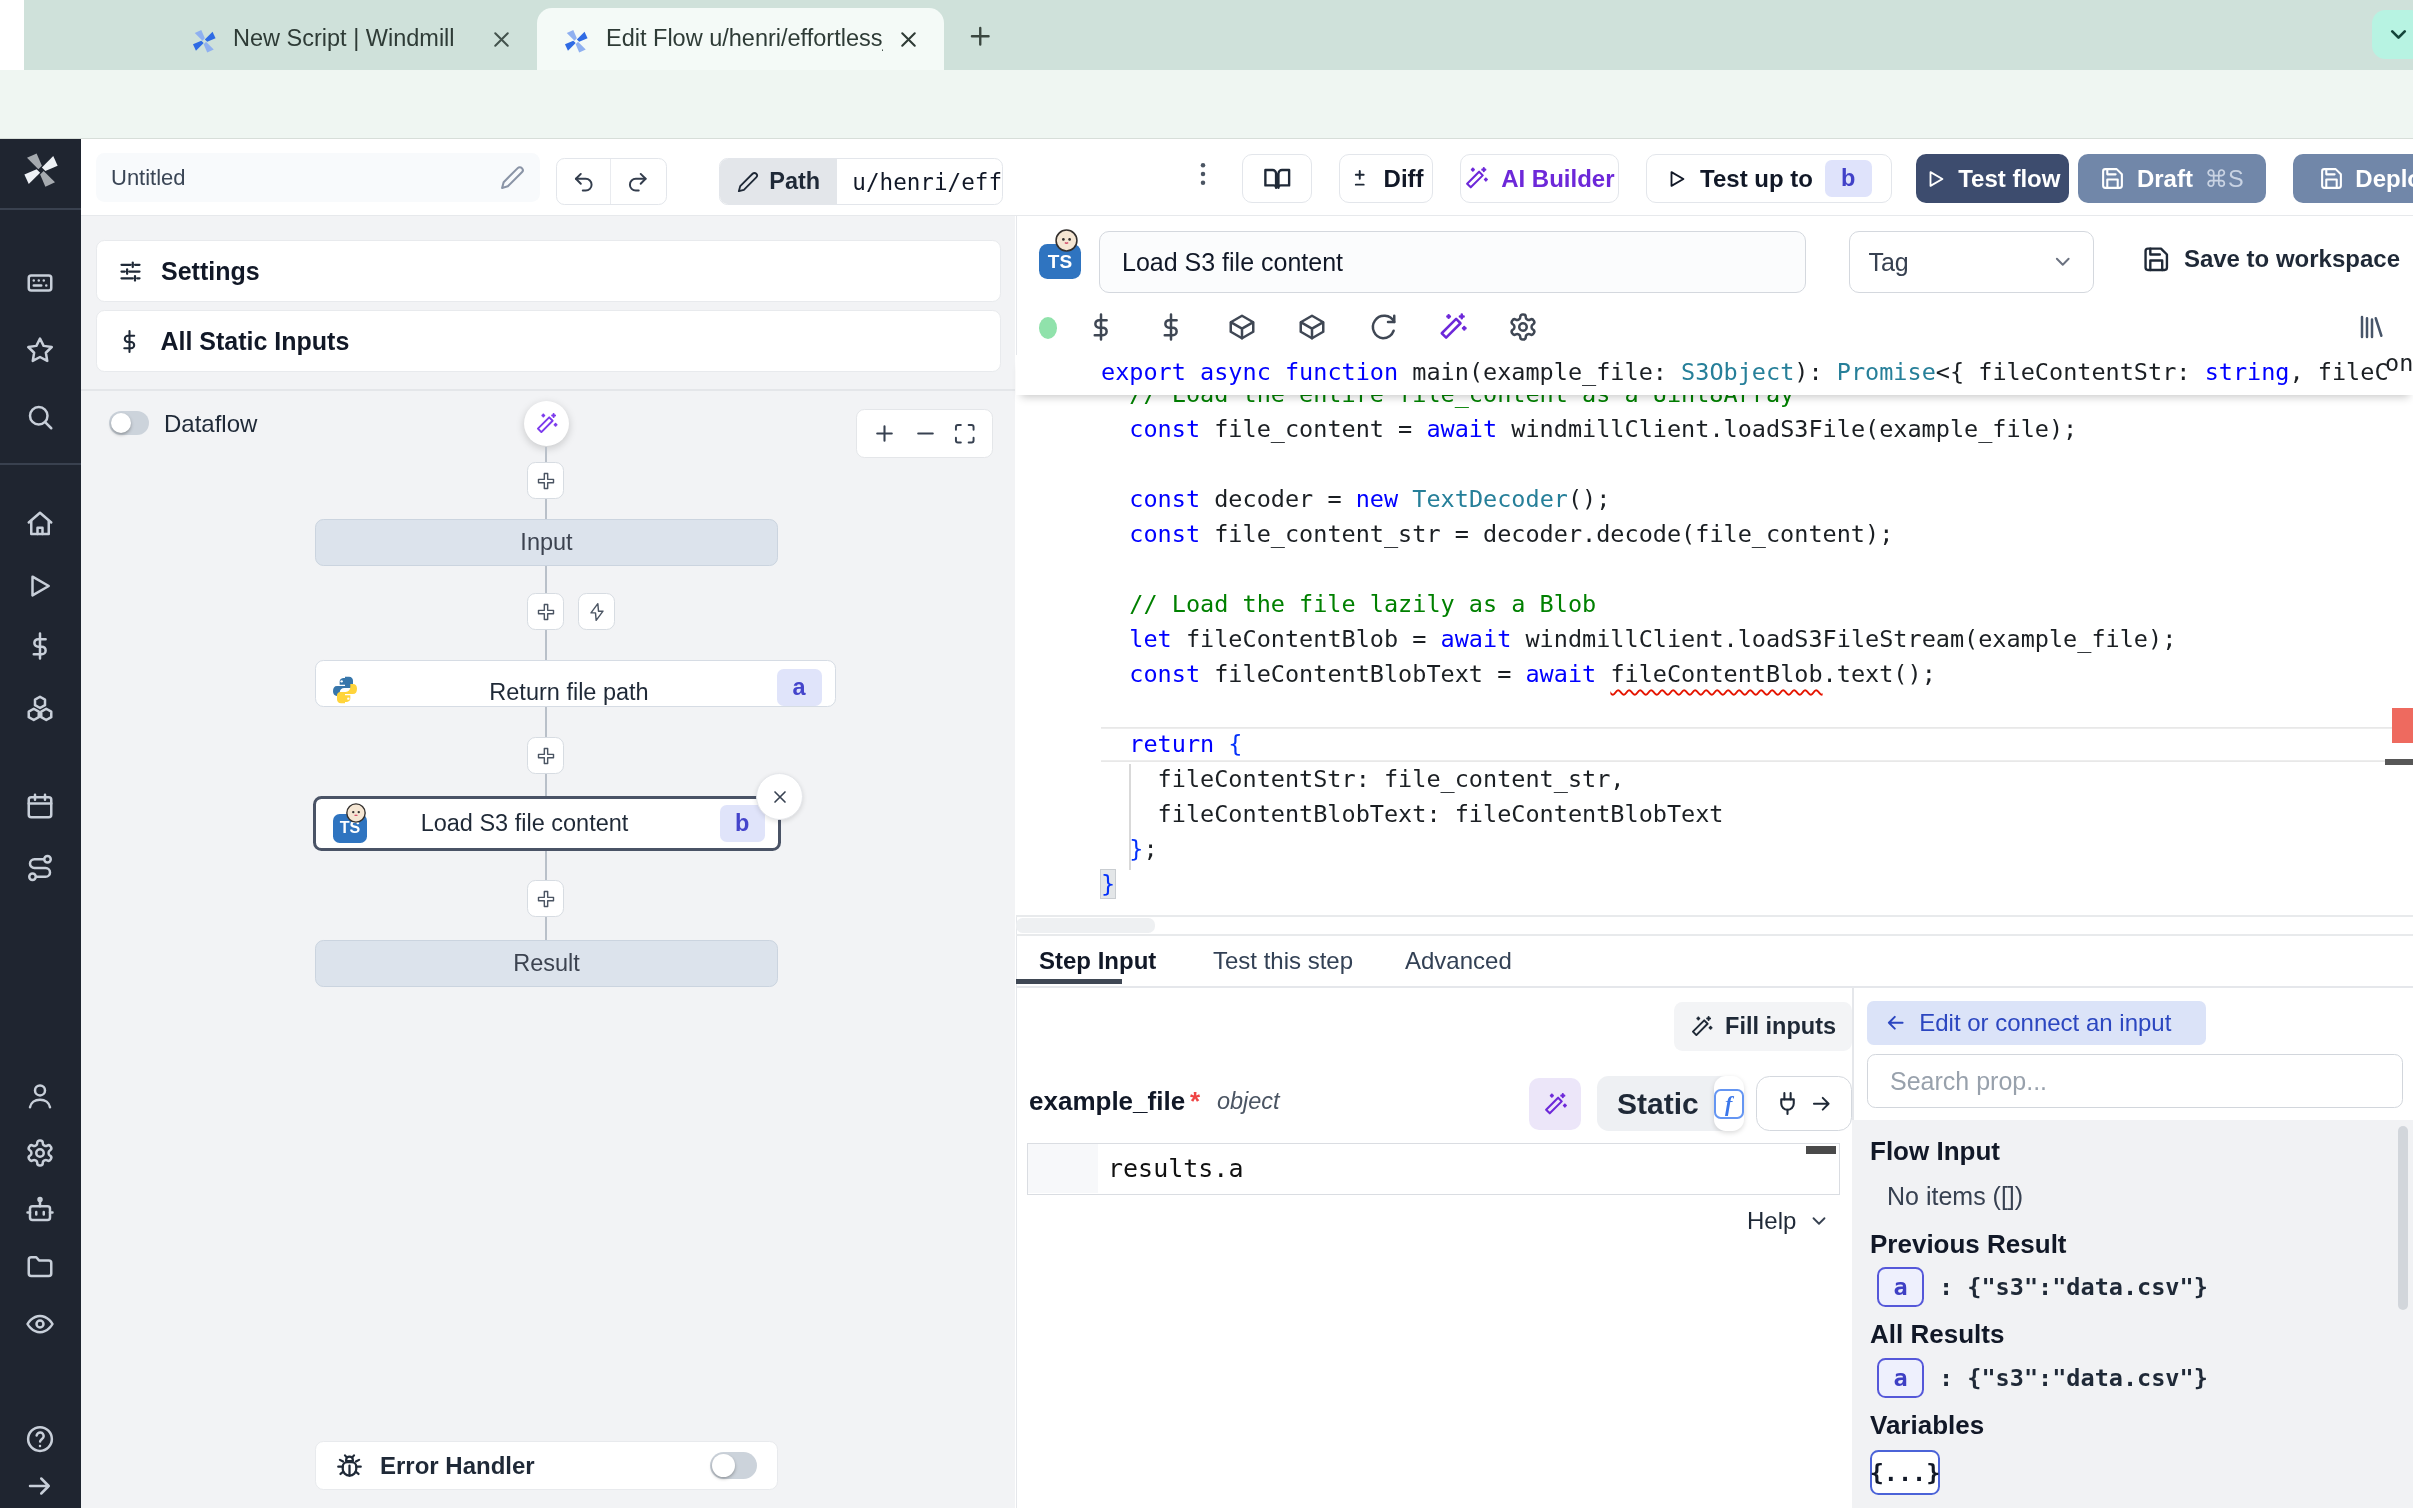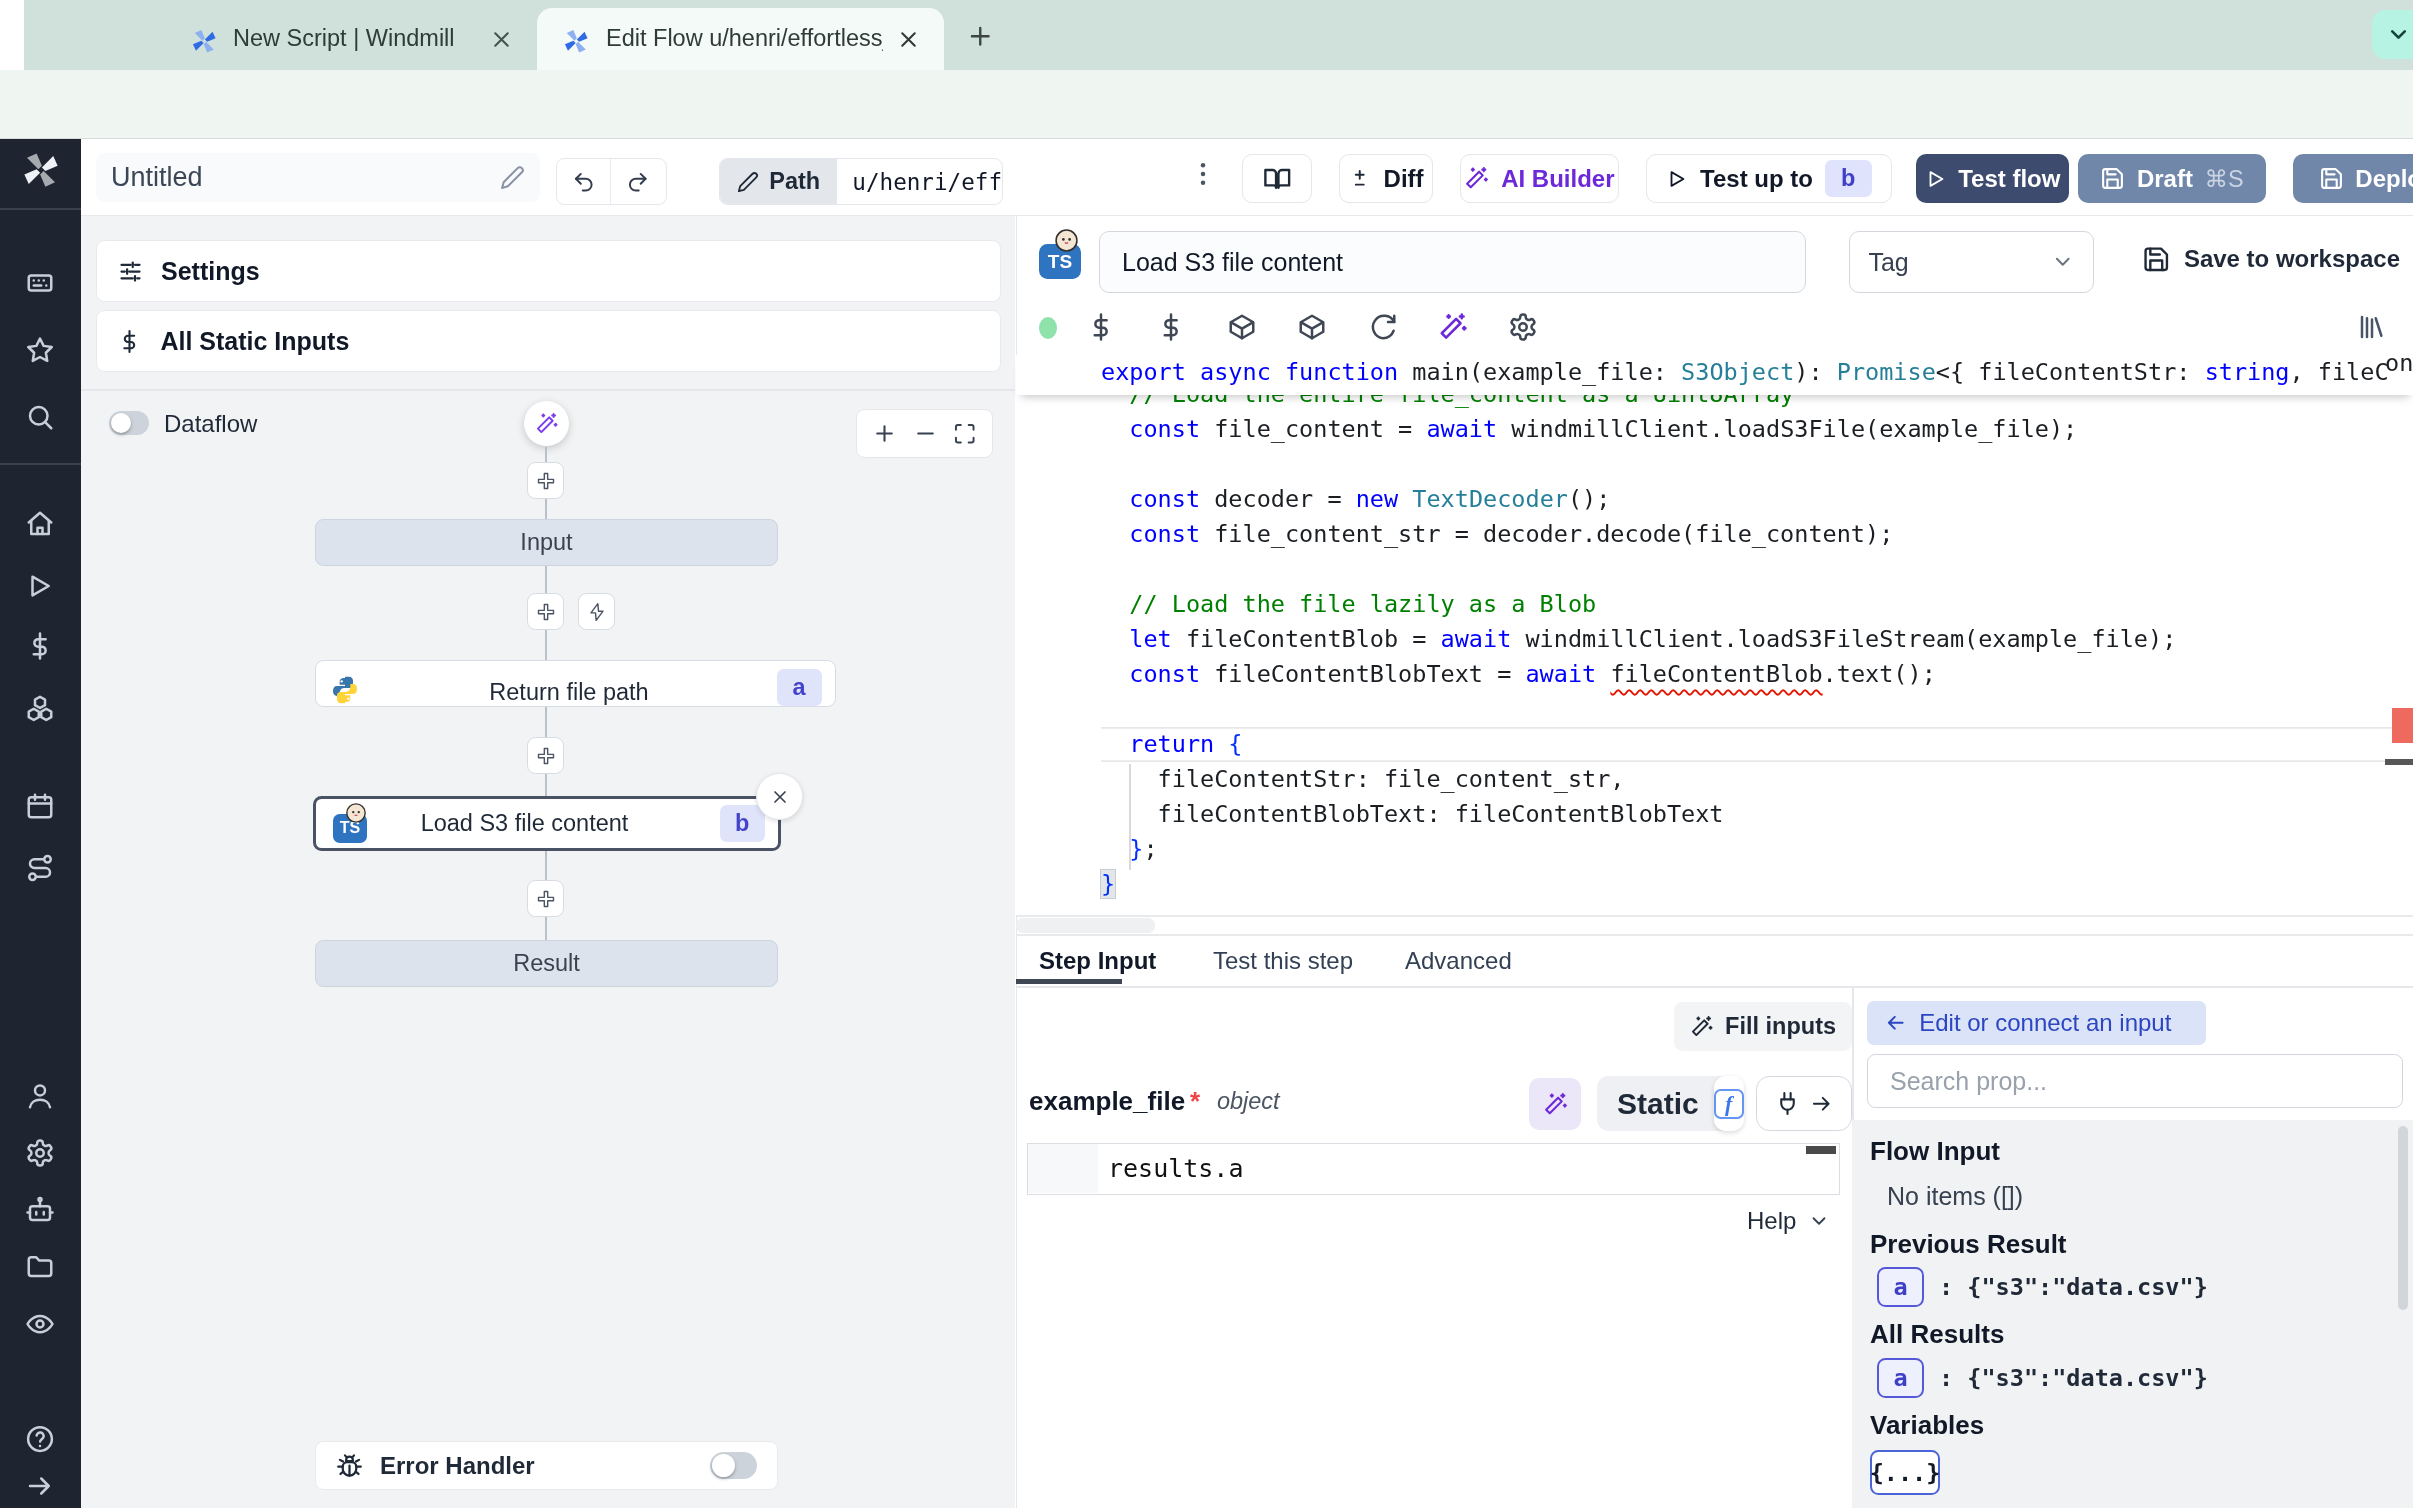--- a/index.html
+++ b/index.html
@@ -132,21 +132,21 @@
     <div class="abs" style="left:2298px;top:84px;width:39px;height:39px;border-radius:50%;background:radial-gradient(circle at 35% 30%, #d8c9a8 0 35%, #4a6b52 36% 70%, #2e4637 71%);"></div>
     <svg class="abs" style="left:2368px;top:85px;width:34px;height:34px;" viewBox="0 0 24 24" fill="#3f4b45">
         <circle cx="12" cy="5" r="1.8"></circle>
         <circle cx="12" cy="12" r="1.8"></circle>
         <circle cx="12" cy="19" r="1.8"></circle>
       </svg>
   </div>
 
   <div class="abs app-topbar"></div>
   <div class="abs flex" style="left:96px;top:153px;width:444px;height:49px;background:#f8fafc;border-radius:8.4px;padding:0 15px;justify-content:space-between;">
-    <span style="font-size:27px;color:#3b4656;font-weight:500;">Untitled</span>
+    <span style="font-size:22px;color:#3b4656;font-weight:500;">Untitled</span>
     <svg class="ic" style="width:25px;height:25px;color:#8a94a6;" viewBox="0 0 24 24">
         <path d="M17 3a2.8 2.8 0 1 1 4 4L7.5 20.5 2 22l1.5-5.5z"></path>
       </svg>
   </div>
   <div class="abs flex" style="left:556px;top:158px;width:111px;height:47px;border:1.7px solid #e3e6eb;border-radius:8.4px;background:#fff;">
     <div class="flex" style="width:54px;height:100%;justify-content:center;border-right:1.7px solid #e9ebef;">
       <svg class="ic" style="width:23.5px;height:23.5px;color:#333d4d;" viewBox="0 0 24 24">
           <path d="M9 14 4 9l5-5"></path>
           <path d="M4 9h10a6 6 0 0 1 0 12h-3"></path>
         </svg>

